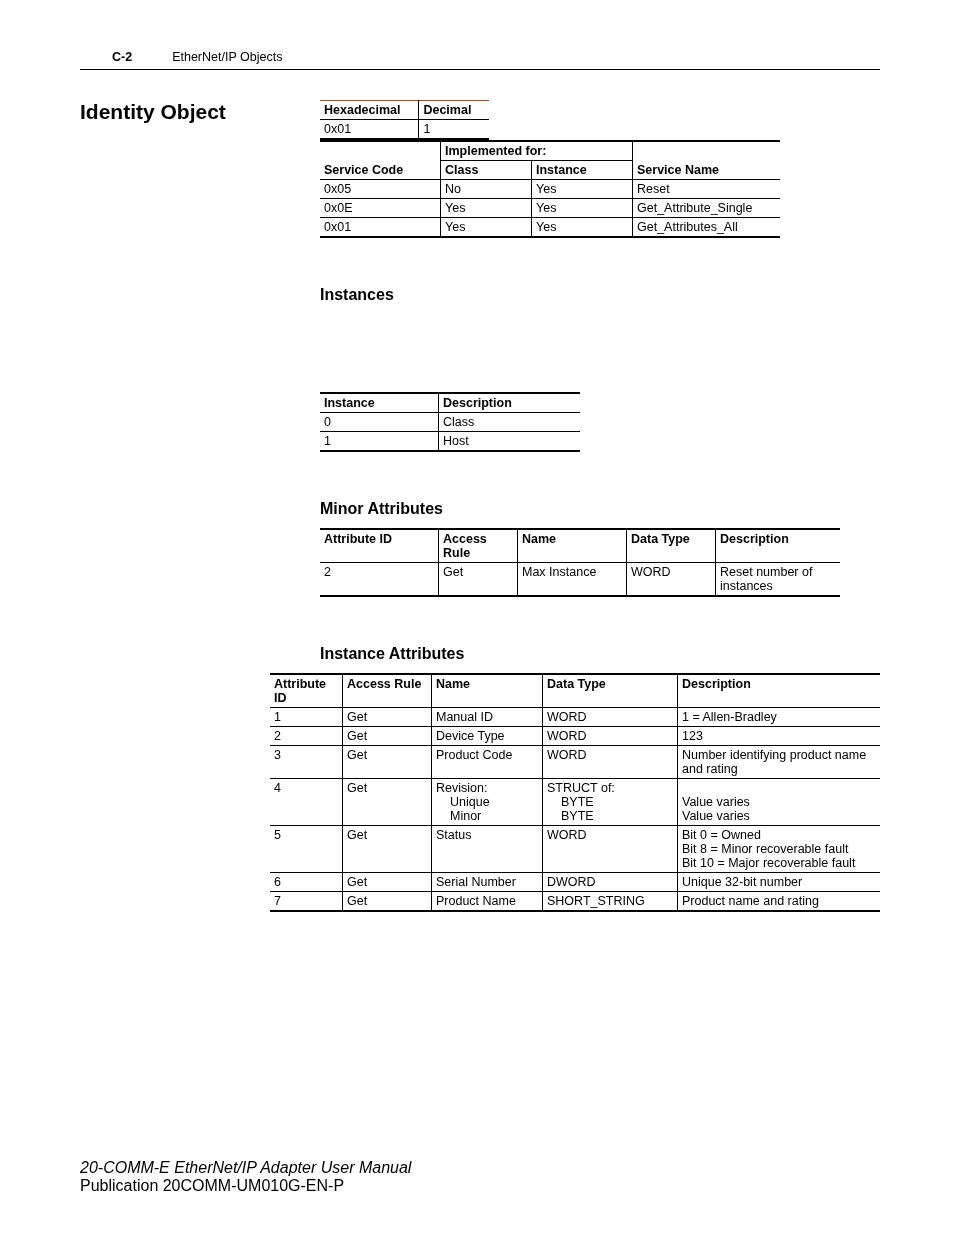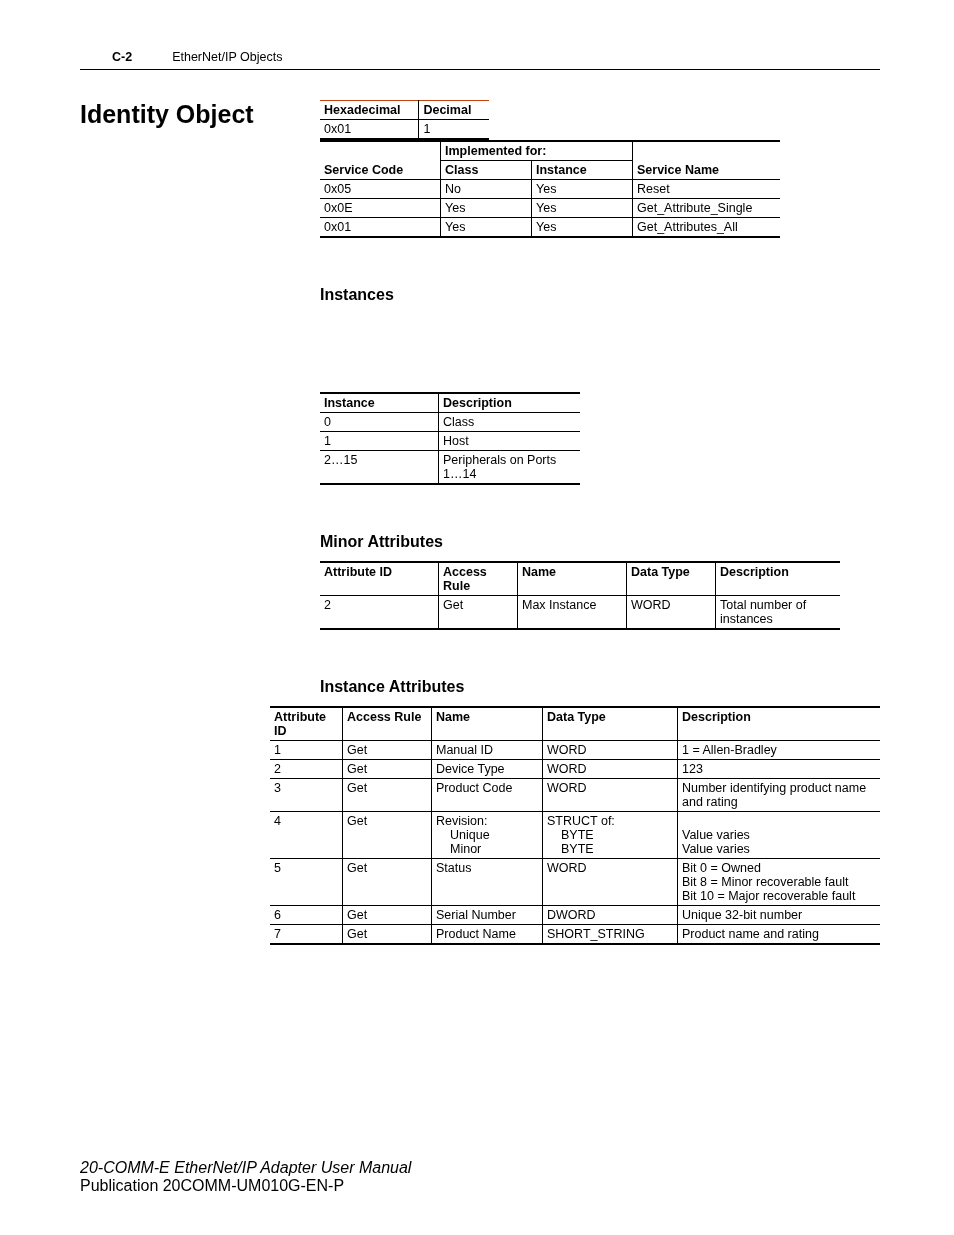--- a/index.html
+++ b/index.html
@@ -38,21 +38,21 @@
     align-items: flex-start;
   }
   .left-col {
     width: 240px;
     flex-shrink: 0;
   }
   .right-col {
     flex: 1;
   }
   .section-title-lg {
-    font-size: 25px;
+    font-size: 21px;
     font-weight: bold;
     margin: 0 0 6px 0;
   }
   .subsection-title {
     font-size: 16px;
     font-weight: bold;
     margin: 0 0 10px 0;
   }
   .subsection-title.mt {
     margin-top: 48px;
@@ -266,45 +266,41 @@
         </thead>
         <tbody>
           <tr>
             <td>0</td>
             <td>Class</td>
           </tr>
           <tr>
             <td>1</td>
             <td>Host</td>
           </tr>
-          <tr>
-            <td>2…15</td>
-            <td>Peripherals on Ports 1…14</td>
-          </tr>
         </tbody>
       </table>
 
       <h2 class="subsection-title mt">Minor Attributes</h2>
       <table class="tbl-classattr">
         <thead>
           <tr>
             <th class="col-id">Attribute ID</th>
             <th class="col-ar">Access Rule</th>
             <th class="col-nm">Name</th>
             <th class="col-dt">Data Type</th>
             <th>Description</th>
           </tr>
         </thead>
         <tbody>
           <tr>
             <td>2</td>
             <td>Get</td>
             <td>Max Instance</td>
             <td>WORD</td>
-            <td>Total number of instances</td>
+            <td>Reset number of instances</td>
           </tr>
         </tbody>
       </table>
 
       <h2 class="subsection-title mt">Instance Attributes</h2>
       <div class="tbl-instattr-wrap">
       <table class="tbl-instattr">
         <thead>
           <tr>
             <th class="col-id">Attribute ID</th>

